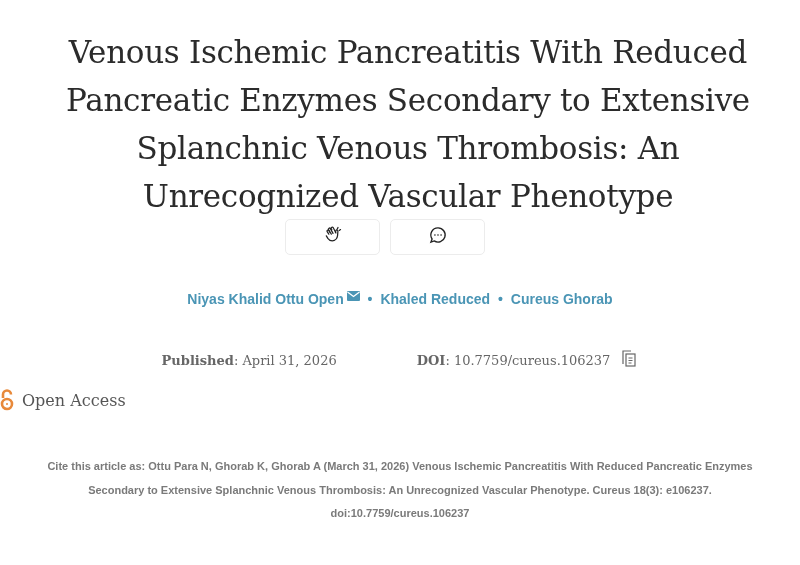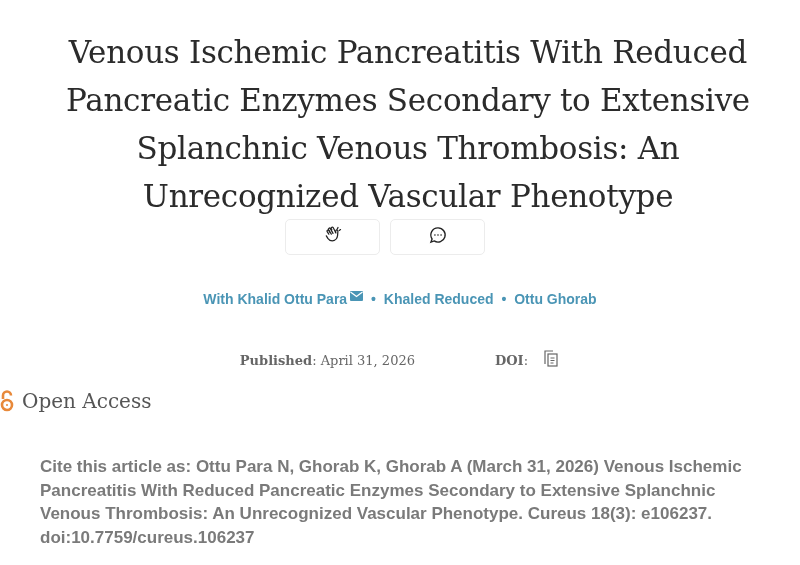--- a/index.html
+++ b/index.html
@@ -33,28 +33,28 @@
       font-family: "DejaVu Serif", serif; font-size: 13px; color: #666;
       display: flex; justify-content: center; align-items: center; gap: 44px;
     }
     .meta .label { font-weight: bold; color: #666; }
     .meta .item { display: inline-flex; align-items: center; }
     .meta .doi { margin-left: 36px; }
     .meta .copy { margin-left: 10px; display: inline-block; }
     .badges {
       position: absolute; top: 389px; left: 0; width: 768px;
       display: flex; justify-content: flex-start; align-items: center;
-      font-family: "DejaVu Serif", serif; font-size: 20px; color: #555;
+      font-family: "DejaVu Serif", serif; font-size: 16px; color: #555;
     }
     .badge { display: inline-flex; align-items: center; }
     .badge + .badge { margin-left: 38px; }
     .badge .ic { margin-right: 8px; display: inline-flex; }
     .cite {
-      position: absolute; top: 455px; left: 40px; width: 720px; text-align: left;
-      font-family: "Liberation Sans", sans-serif; font-size: 17px; font-weight: bold;
+      position: absolute; top: 455px; left: 40px; width: 720px; text-align: center;
+      font-family: "Liberation Sans", sans-serif; font-size: 11px; font-weight: bold;
       color: #7a7a7a; line-height: 23.5px;
     }
   </style>
 </head>
 <body>
 
 <h1 class="title">Venous Ischemic Pancreatitis With Reduced Pancreatic Enzymes Secondary to Extensive Splanchnic Venous Thrombosis: An Unrecognized Vascular Phenotype</h1>
 
 <div class="actions">
   <div class="action-btn">
@@ -74,39 +74,40 @@
         <path d="M12 3.5a8.5 8.5 0 1 1-4.6 15.6L3.5 20.5l1.4-3.7A8.5 8.5 0 0 1 12 3.5z"></path>
         <circle cx="8.3" cy="12" r="1" fill="#222" stroke="none"></circle>
         <circle cx="12" cy="12" r="1" fill="#222" stroke="none"></circle>
         <circle cx="15.7" cy="12" r="1" fill="#222" stroke="none"></circle>
       </svg>
     </span>
   </div>
 </div>
 
 <div class="authors">
-  <a>With Khalid Ottu Para</a><span class="mail"><svg width="13" height="10" viewBox="0 0 13 10">
+  <a>Niyas Khalid Ottu Open</a><span class="mail"><svg width="13" height="10" viewBox="0 0 13 10">
         <rect x="0" y="0" width="13" height="10" rx="1" fill="#4a95b5"></rect>
         <path d="M0.5 1l6 4.5 6-4.5" fill="none" stroke="#fff" stroke-width="1.3"></path>
       </svg></span>
   <span class="sep">•</span>
   <a>Khaled Reduced</a>
   <span class="sep">•</span>
-  <a>Ottu Ghorab</a>
+  <a>Cureus Ghorab</a>
 </div>
 
 <div class="meta">
   <span class="item">
     <span class="label">Published</span>
       <span>:&nbsp;</span>
     <span>April 31, 2026</span>
   </span>
   <span class="item doi">
     <span class="label">DOI</span>
       <span>:&nbsp;</span>
+    <span>10.7759/cureus.106237</span>
     <span class="copy">
       <svg width="18" height="19" viewBox="0 0 18 19" fill="none" stroke="#666" stroke-width="1.2">
         <path d="M11 2H3v13"></path>
         <rect x="6" y="5" width="9" height="12"></rect>
         <path d="M8.5 9h4M8.5 11.5h4M8.5 14h3"></path>
       </svg>
     </span>
   </span>
 </div>
 

